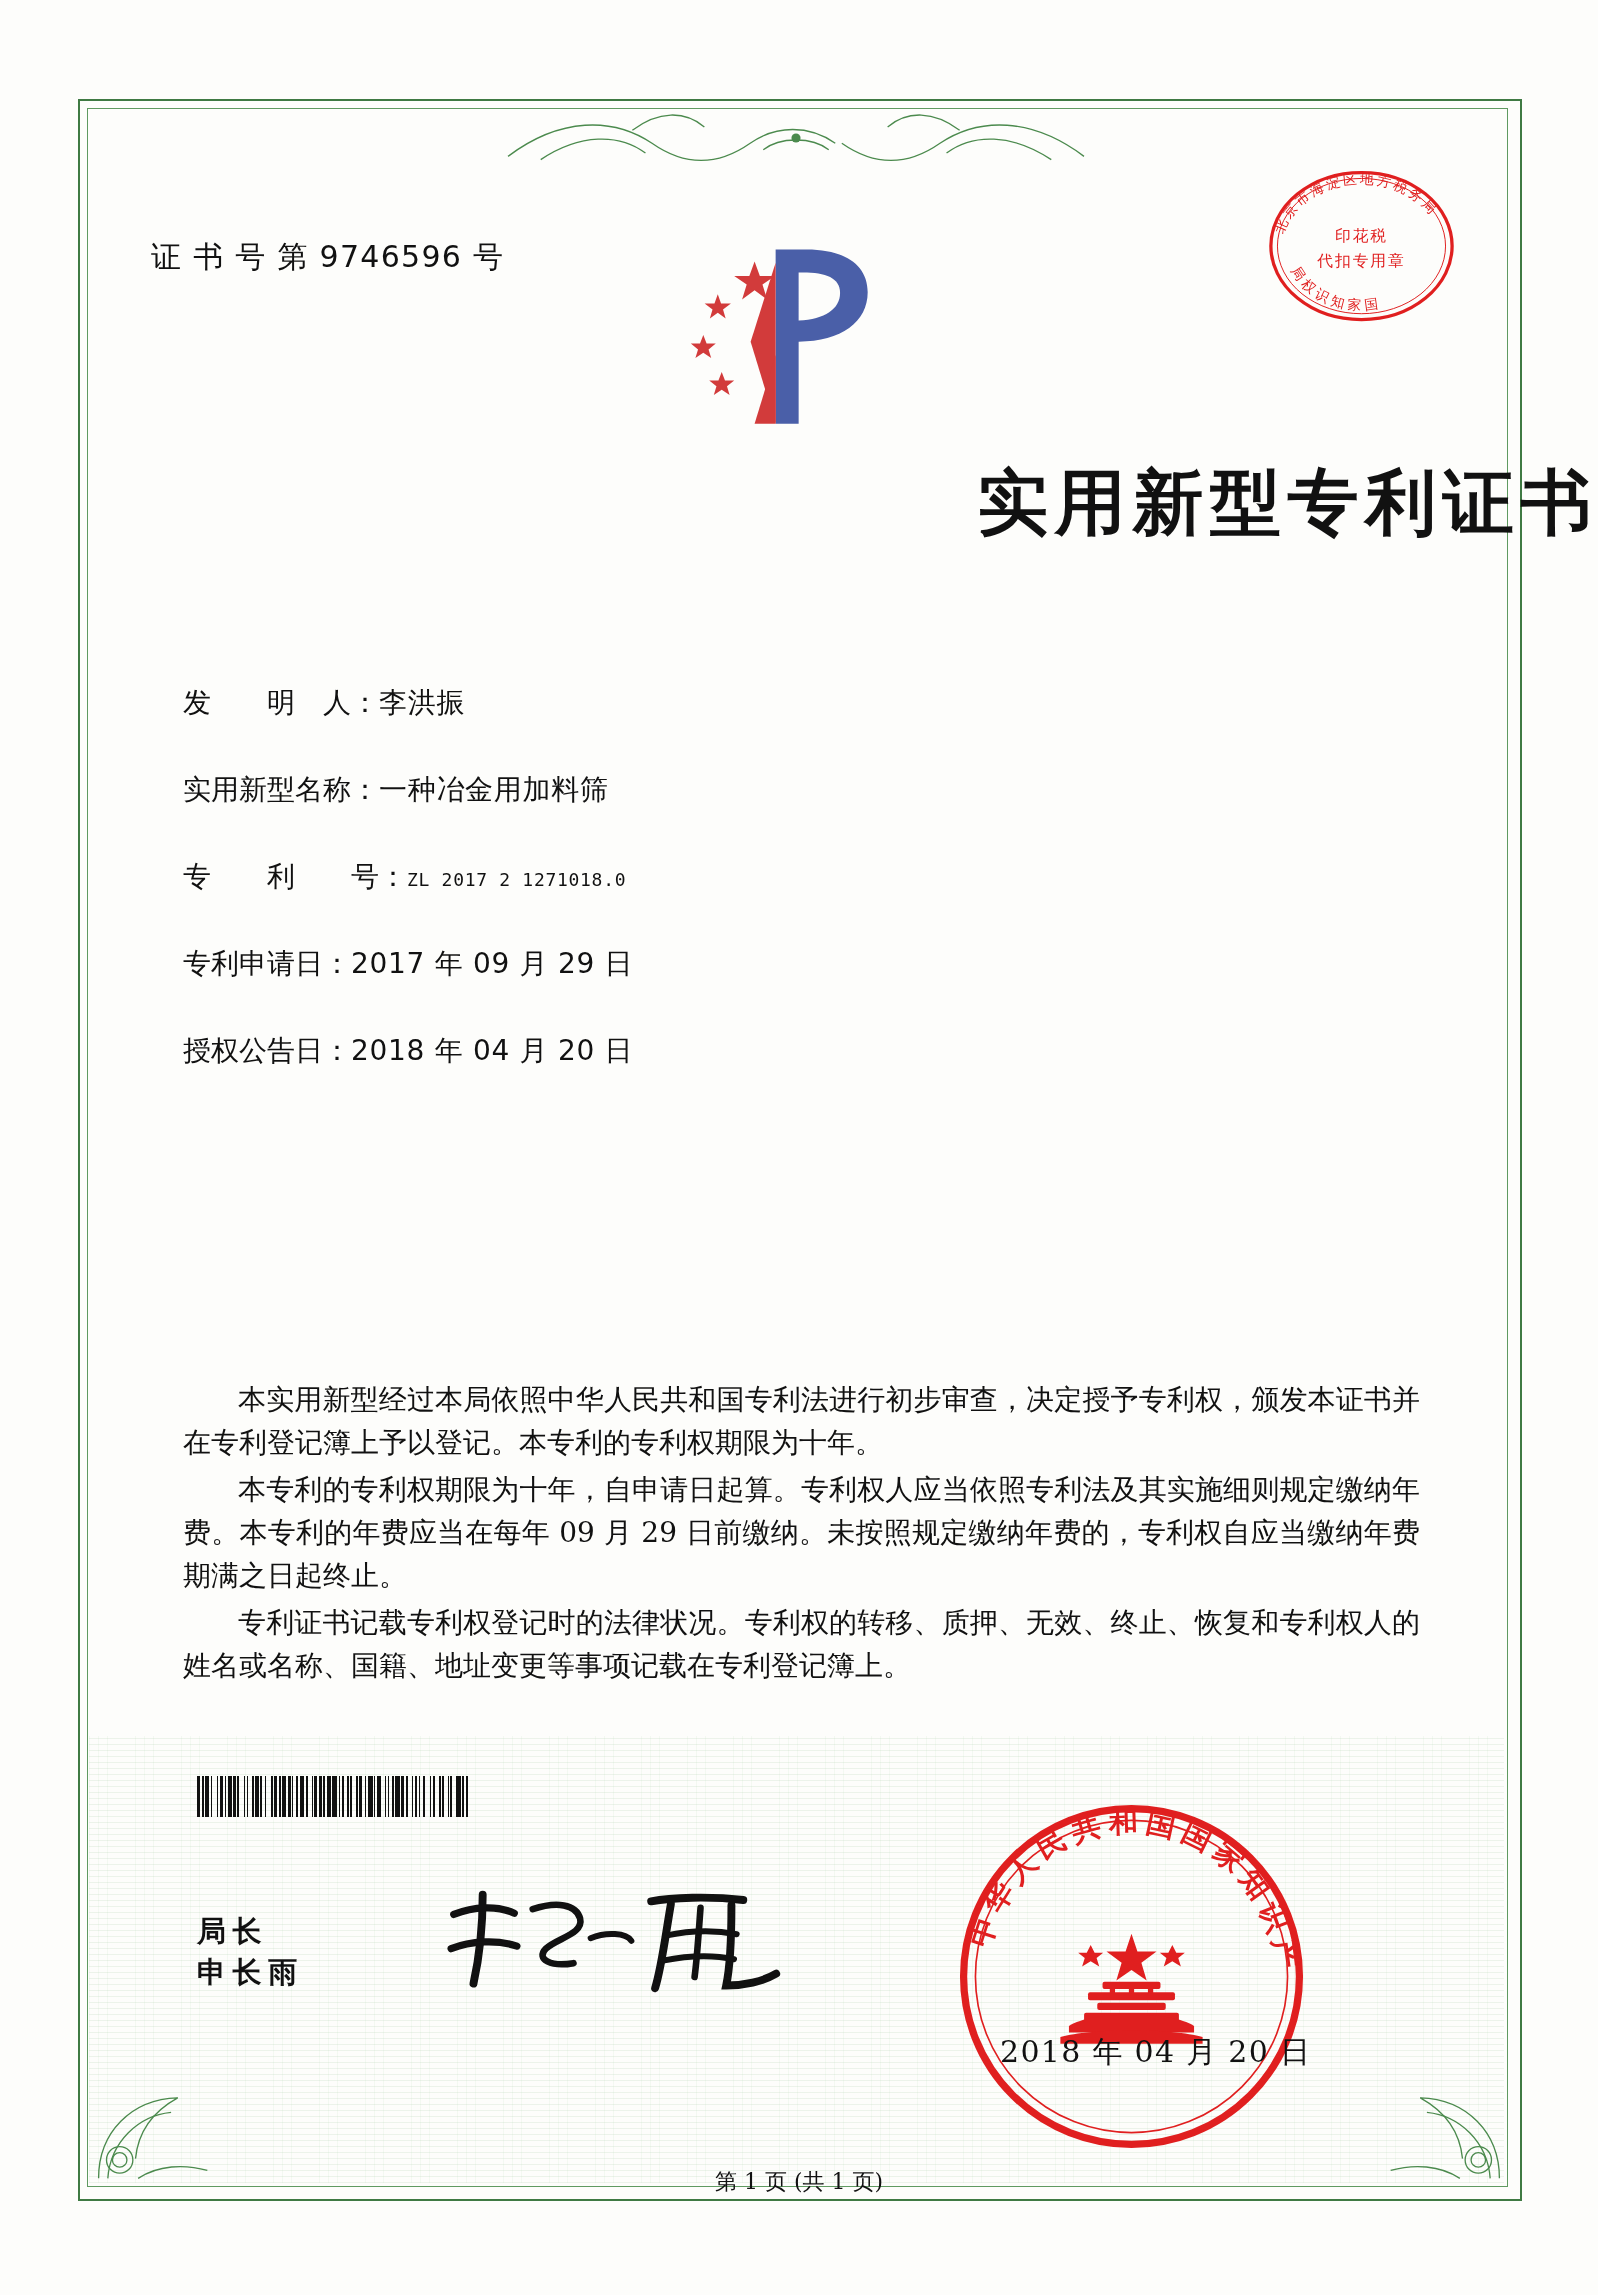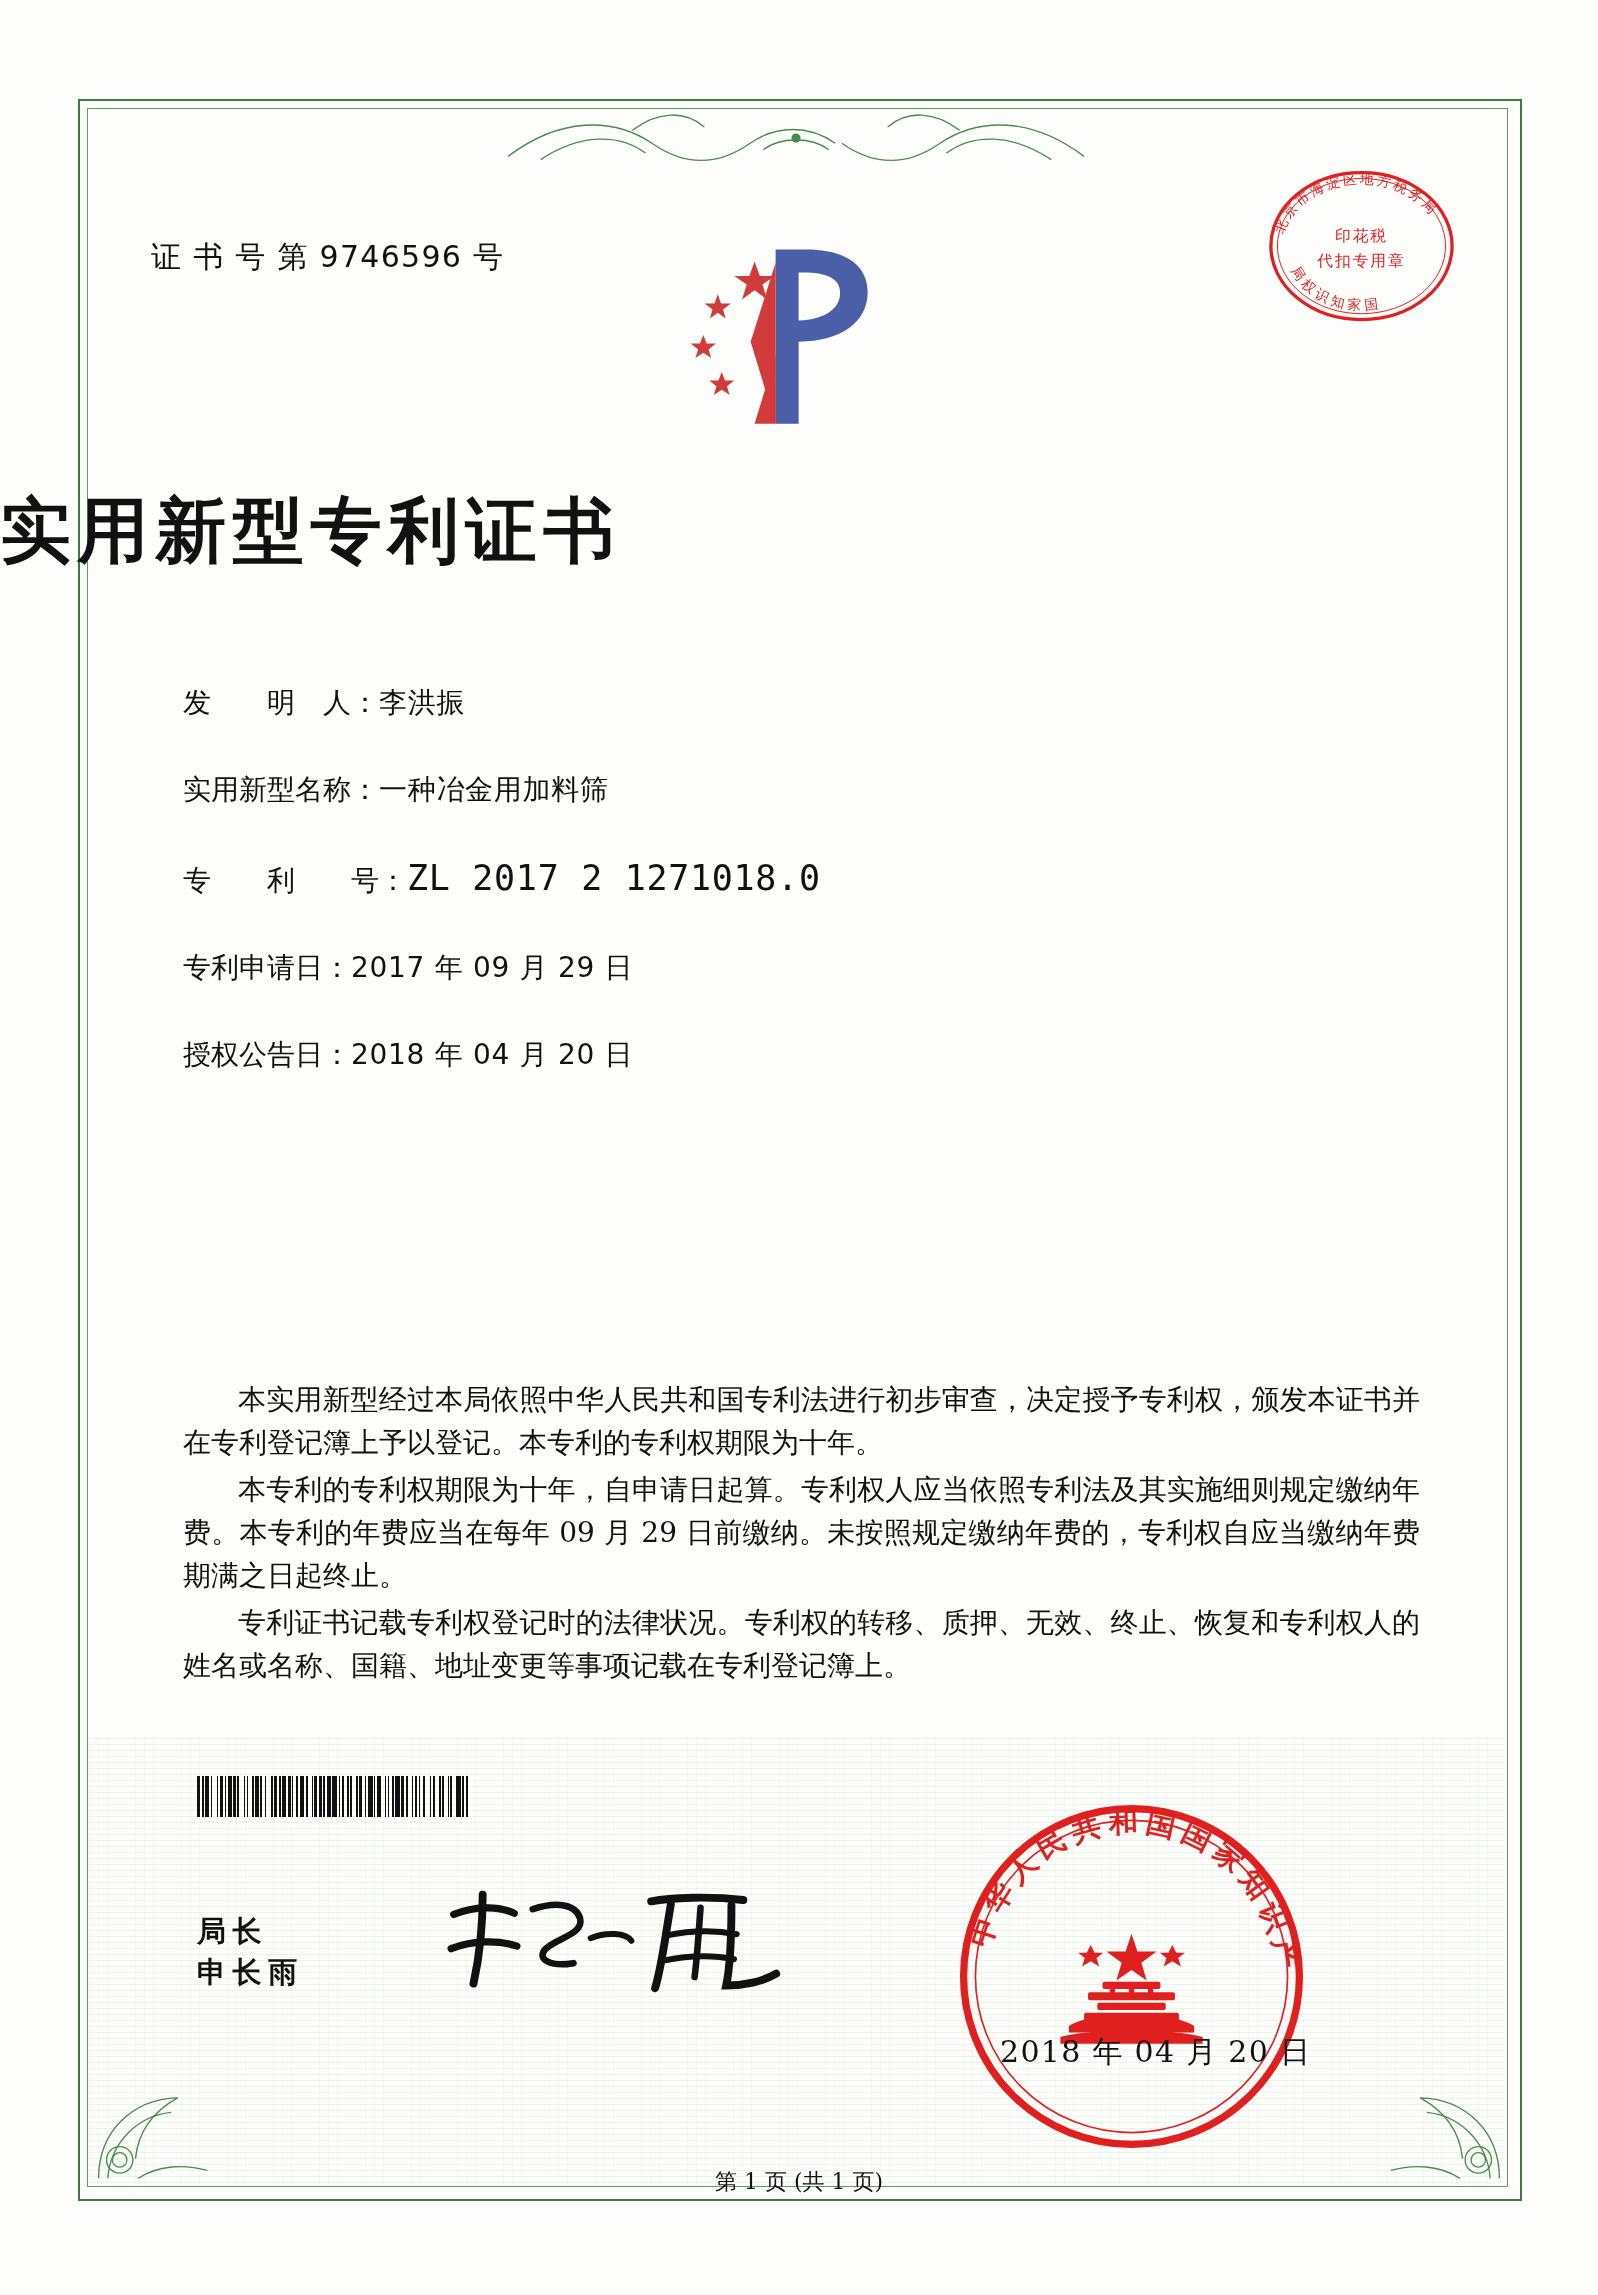--- a/index.html
+++ b/index.html
@@ -85,22 +85,22 @@
     right: 138px;
     top: 164px;
     width: 197px;
     height: 164px;
   }
 
   
   .cert-title {
     position: absolute;
     left: 0; right: 0;
-    top: 484px;
-    text-align: left;
+    top: 456px;
+    text-align: right;
     font-family: "DejaVu Sans", "Liberation Sans", sans-serif;
     font-weight: bold;
     font-size: 71px;
     letter-spacing: 6.6px;
     color: #111;
   }
 
   
   .fields {
     position: absolute;
@@ -115,21 +115,21 @@
     white-space: nowrap;
   }
   .field-label {
     letter-spacing: 0px;
   }
   .field-value {
     letter-spacing: 0.7px;
   }
   .field-value.mono {
     font-family: "DejaVu Sans Mono", "Liberation Mono", monospace;
-    font-size: 35px;
+    font-size: 18px;
     letter-spacing: 0.7px;
   }
 
   
   .body-text {
     position: absolute;
     left: 183px;
     top: 1378px;
     width: 1237px;
     font-family: "DejaVu Serif", "Liberation Serif", serif;

